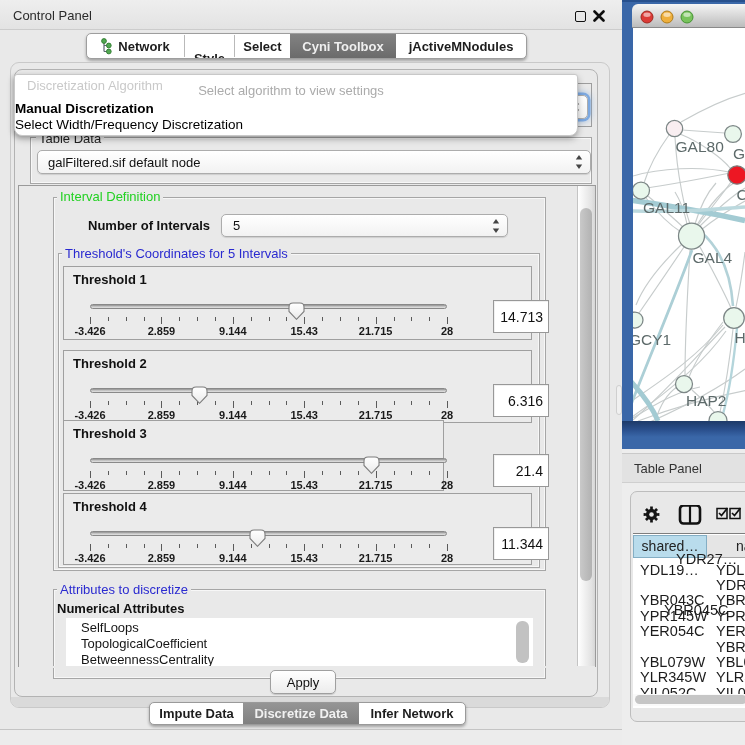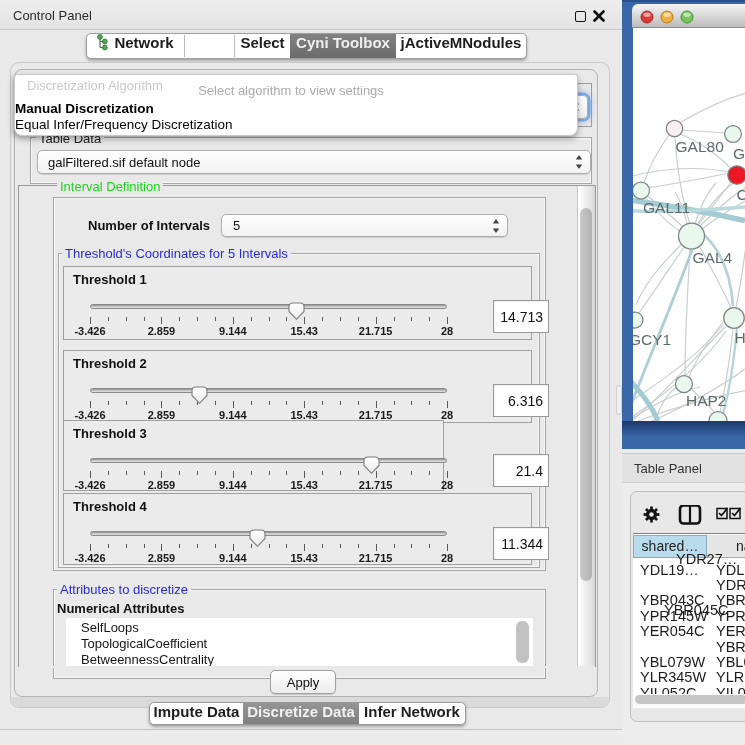--- a/index.html
+++ b/index.html
@@ -1,19 +1,19 @@
 <!DOCTYPE html>
 <html><head>
 <meta charset="utf-8">
 <style>
   * { margin:0; padding:0; box-sizing:border-box; }
   html,body { width:745px; height:745px; overflow:hidden; }
   body { font-family:"Liberation Sans", sans-serif; background:#e9e9e9; position:relative; }
   .abs { position:absolute; }
-  .seg { display:flex; justify-content:center; font-size:15px; font-weight:bold; color:#1d1d1d; }
+  .seg { display:flex; align-items:center; justify-content:center; font-size:13px; font-weight:bold; color:#1d1d1d; }
   .segsel { background:linear-gradient(#828282,#6b6b6b); color:#efefef; }
   .combo { background:linear-gradient(#ffffff,#f2f2f2); border:1px solid #acacac; border-radius:5px;
            display:flex; align-items:center; font-size:13px; color:#111;
            box-shadow:0 1px 1px rgba(0,0,0,0.12); }
   .carrows { position:absolute; right:7px; top:50%; transform:translateY(-50%); width:8px; }
   .tpanel { background:#ebebeb; border:1px solid #9f9f9f; }
   .tlabel { font-size:13px; font-weight:bold; color:#111; }
   .ticklab { position:absolute; font-size:11px; font-weight:bold; color:#1a1a1a; transform:translateX(-50%); white-space:nowrap;text-align:center; }
   .vbox { position:absolute; left:470px; width:56px; height:33px; background:#fff; border:1px solid #989898;
           box-shadow:inset 1px 1px 0 rgba(0,0,0,0.06); font-size:14px; color:#111;
@@ -72,21 +72,21 @@
       <path d="M4 14 L7.2 9.4 L0.8 9.4 Z" fill="#444"></path>
     </svg>
 </div>
 
 <div class="abs" style="left:18px;top:185px;width:578px;height:482px;border:1px solid #9a9a9a;background:#e9e9e9;"></div>
 
 <div class="abs" style="left:577px;top:186px;width:18px;height:480px;background:linear-gradient(90deg,#ffffff,#e2e2e2 80%,#d6d6d6);border-left:1px solid #c4c4c4;"></div>
 <div class="abs" style="left:580px;top:208px;width:12px;height:373px;background:linear-gradient(90deg,#c9c9c9,#b2b2b2);border-radius:6px;"></div>
 
 <div class="abs" style="left:53px;top:197px;width:493px;height:374px;border:1px solid #a6a6a6;box-shadow:inset 0 0 0 1px rgba(255,255,255,0.65);"></div>
-<div class="abs" style="left:57px;top:179px;padding:0 3px;background:#e9e9e9;font-size:13px;color:#22d122;">Interval Definition</div>
+<div class="abs" style="left:57px;top:189px;padding:0 3px;background:#e9e9e9;font-size:13px;color:#22d122;">Interval Definition</div>
 
 <div class="abs tlabel" style="left:88px;top:218px;">Number of Intervals</div>
 <div class="abs combo" style="left:221px;top:214px;width:287px;height:23px;padding-left:11px;">5
   <svg class="carrows" viewBox="0 0 8 14" style="height:14px;">
       <path d="M4 0 L7.2 4.6 L0.8 4.6 Z" fill="#444"></path>
       <path d="M4 14 L7.2 9.4 L0.8 9.4 Z" fill="#444"></path>
     </svg>
 </div>
 
 <div class="abs" style="left:58px;top:253px;width:482px;height:315px;border:1px solid #a6a6a6;box-shadow:inset 0 0 0 1px rgba(255,255,255,0.65);"></div>
@@ -411,13 +411,13 @@
 <div class="rowtx" style="left:640px;top:684.7px;">YIL052C</div>
 <div class="rowtx" style="left:716px;top:684.7px;">YIL0</div>
 
 <div class="abs" style="left:633px;top:694px;width:112px;height:12px;background:#fafafa;"></div>
 <div class="abs" style="left:635px;top:695px;width:112px;height:9px;background:#c6c6c6;border-radius:5px;"></div>
 
 <div class="abs" style="left:14px;top:74px;width:564px;height:62px;background:#fff;border:1px solid #c8c8c8;border-radius:3px 3px 8px 8px;box-shadow:0 3px 7px rgba(0,0,0,0.28), -2px 2px 4px rgba(0,0,0,0.12);"></div>
 <div class="abs" style="left:27px;top:78px;font-size:13px;color:#c9c9c9;">Discretization Algorithm</div>
 <div class="abs" style="left:0px;top:83px;width:582px;text-align:center;font-size:13px;color:#ababab;">Select algorithm to view settings</div>
 <div class="abs" style="left:15px;top:101px;font-size:13.5px;font-weight:bold;color:#000;">Manual Discretization</div>
-<div class="abs" style="left:15px;top:117px;font-size:13.5px;color:#000;">Equal Infer/Frequency Discretization</div>
+<div class="abs" style="left:15px;top:117px;font-size:13.5px;color:#000;">Select Width/Frequency Discretization</div>
 
 </body></html>

